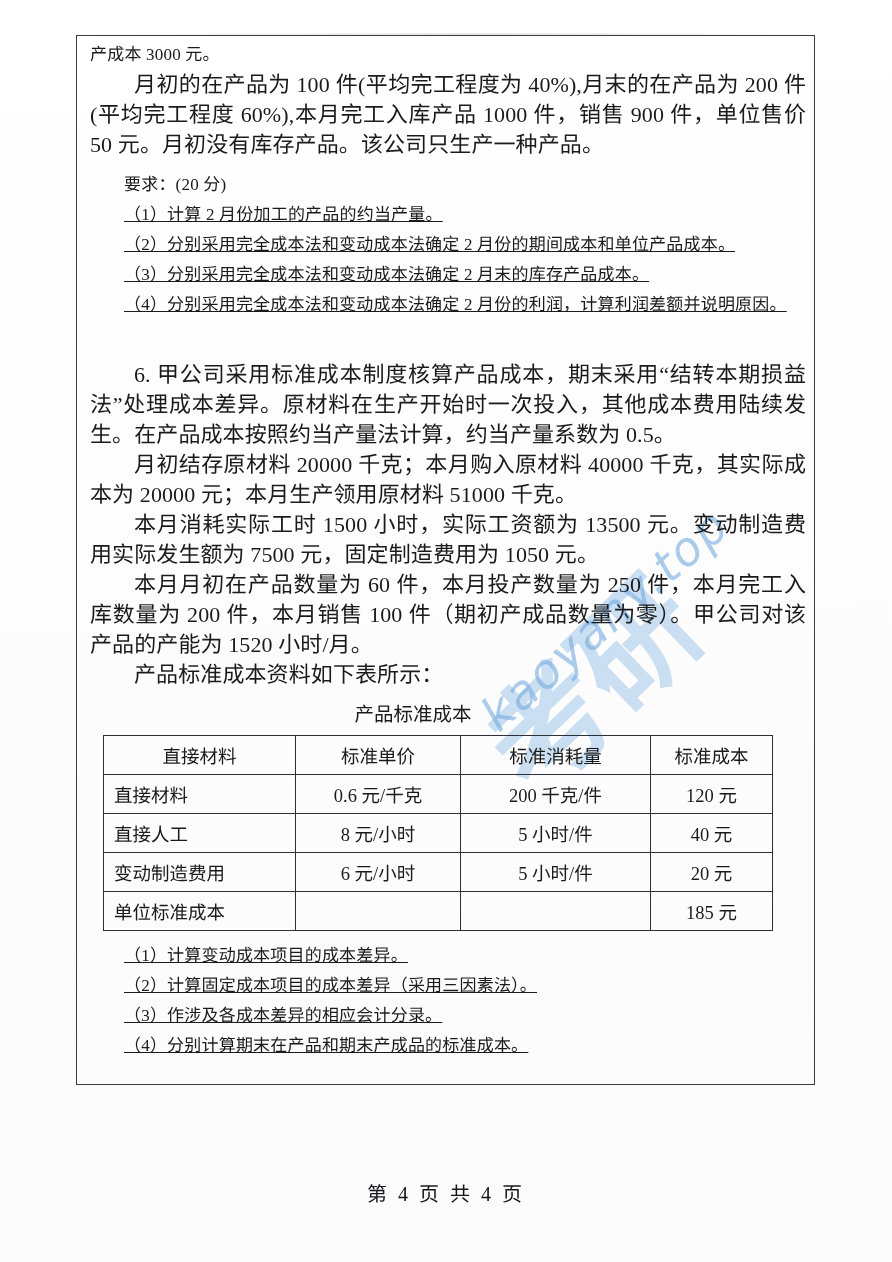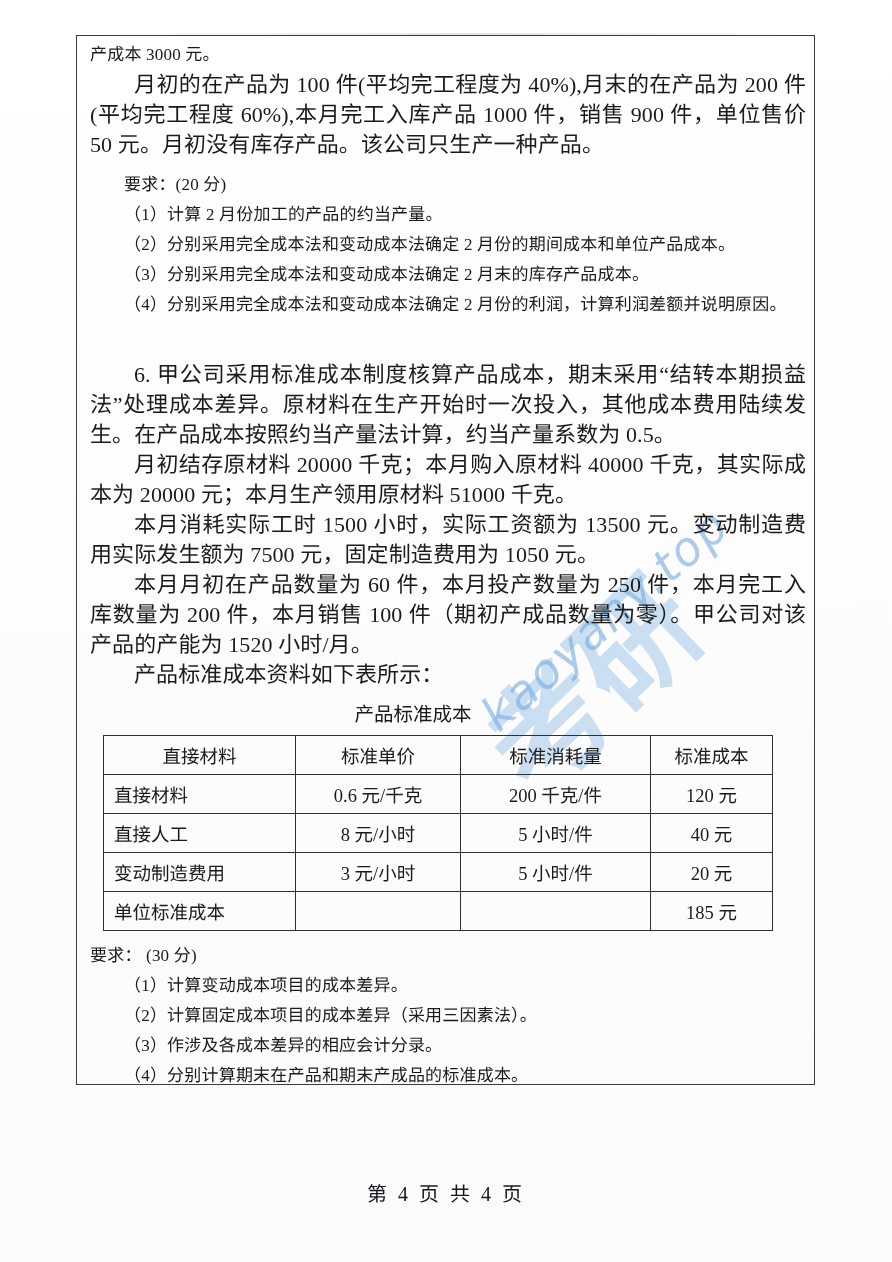--- a/index.html
+++ b/index.html
@@ -97,21 +97,21 @@
   p.para {
     margin: 0;
     font-size: 22px;
     line-height: 30px;
     letter-spacing: 0.1px;
     text-align: justify;
     text-justify: inter-ideograph;
   }
   .indent-1 { text-indent: 2em; }
   .indent-req { padding-left: 2.0em; }
-  .indent-item { padding-left: 2.0em; }
+  .indent-item { padding-left: 2.0em; text-decoration: underline; }
 
   .gap-sm { height: 10px; }
   .gap-lg { height: 40px; }
 
   
   .table-caption {
     margin: 0;
     text-align: center;
     font-size: 19.5px;
     line-height: 30px;
@@ -215,37 +215,36 @@
           <td class="cell-ctr">120 元</td>
         </tr>
         <tr>
           <td class="cell-item">直接人工</td>
           <td class="cell-ctr">8 元/小时</td>
           <td class="cell-ctr">5 小时/件</td>
           <td class="cell-ctr">40 元</td>
         </tr>
         <tr>
           <td class="cell-item">变动制造费用</td>
-          <td class="cell-ctr">3 元/小时</td>
+          <td class="cell-ctr">6 元/小时</td>
           <td class="cell-ctr">5 小时/件</td>
           <td class="cell-ctr">20 元</td>
         </tr>
         <tr>
           <td class="cell-item">单位标准成本</td>
           <td class="cell-ctr"></td>
           <td class="cell-ctr"></td>
           <td class="cell-ctr">185 元</td>
         </tr>
       </tbody>
     </table>
   </div>
 
   <div class="gap-sm"></div>
 
-  <p class="line">要求： (30 分)</p>
   <p class="line indent-item">（1）计算变动成本项目的成本差异。</p>
   <p class="line indent-item">（2）计算固定成本项目的成本差异（采用三因素法）。</p>
   <p class="line indent-item">（3）作涉及各成本差异的相应会计分录。</p>
   <p class="line indent-item">（4）分别计算期末在产品和期末产成品的标准成本。</p>
 
 </div>
 
 <div class="page-footer">第 4 页 共 4 页</div>
 
 </body></html>

